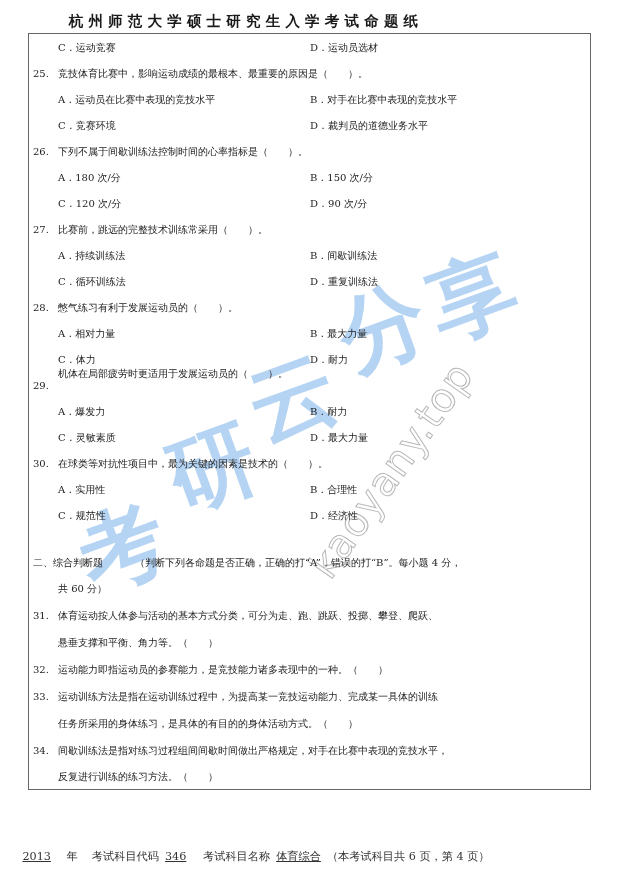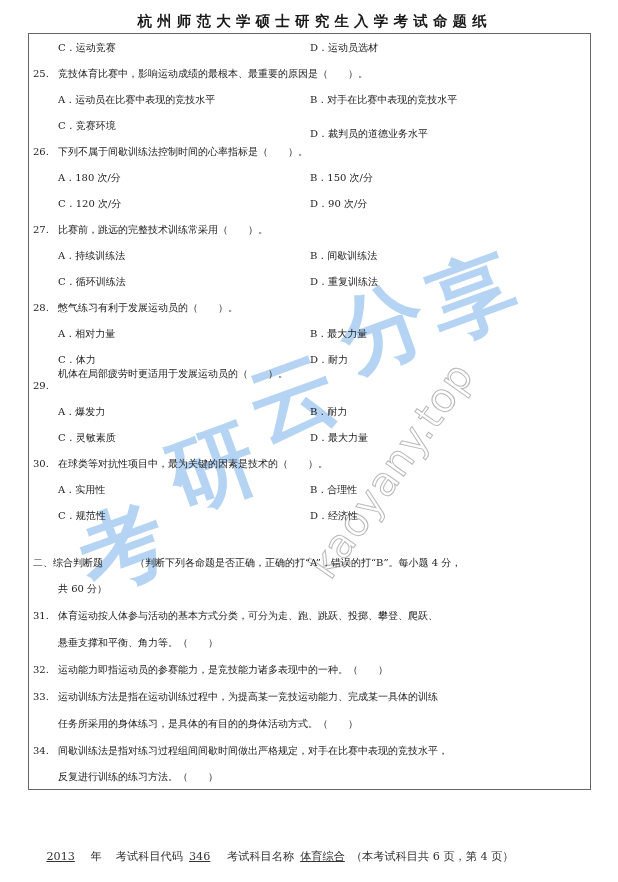--- a/index.html
+++ b/index.html
@@ -3,39 +3,39 @@
 <meta charset="utf-8">
 <style>
   html, body { margin: 0; padding: 0; background: #ffffff; }
   body {
     width: 618px; height: 882px; position: relative; overflow: hidden;
     font-family: "DejaVu Serif", "Liberation Serif", serif;
     color: #222;
   }
   .header-title {
     position: absolute; top: 12px; left: 0; width: 492px;
-    text-align: right; font-size: 14.5px; font-weight: bold;
+    text-align: center; font-size: 14.5px; font-weight: bold;
     letter-spacing: 5.2px; color: #1a1a1a;
   }
   .frame {
     position: absolute; left: 28px; top: 33px; width: 563px; height: 757px;
     border: 1.3px solid #666; box-sizing: border-box;
   }
   .line {
     position: absolute; font-size: 10px; white-space: nowrap; color: #222;
     line-height: 16px;
   }
   .q-num { position: absolute; left: 33px; }
   .q-text { position: absolute; left: 58px; }
   .opt-a { position: absolute; left: 58px; }
   .opt-b { position: absolute; left: 310px; }
   .bold { font-weight: normal; }
   .footer {
     position: absolute; top: 849px; left: 0; width: 500px; text-align: center;
-    font-size: 11.2px; color: #333; white-space: nowrap; margin-left: 24px;
+    font-size: 11.2px; color: #333; white-space: nowrap;
   }
   .u { text-decoration: underline; display: inline-block; padding: 0 6px; }
   .watermark-cjk {
     position: absolute; color: #a9cdf2; opacity: 0.85; font-weight: bold;
     font-size: 86px; font-family: "DejaVu Serif", serif; pointer-events: none;
   }
   .watermark-url {
     position: absolute; left: 300px; top: 560px; font-size: 40px;
     color: transparent; -webkit-text-stroke: 1px #b8b8b8;
     transform: rotate(-55deg); transform-origin: left top;
@@ -60,21 +60,21 @@
   <span class="line opt-a" style="top:40px">C．运动竞赛</span>
   <span class="line opt-b" style="top:40px">D．运动员选材</span>
 </div>
 
 <div>
   <span class="line q-num" style="top:66px">25.</span>
   <span class="line q-text" style="top:66px">竞技体育比赛中，影响运动成绩的最根本、最重要的原因是（　　）。</span>
   <span class="line opt-a" style="top:92px">A．运动员在比赛中表现的竞技水平</span>
   <span class="line opt-b" style="top:92px">B．对手在比赛中表现的竞技水平</span>
   <span class="line opt-a" style="top:118px">C．竞赛环境</span>
-  <span class="line opt-b" style="top:126px">D．裁判员的道德业务水平</span>
+  <span class="line opt-b" style="top:118px">D．裁判员的道德业务水平</span>
 </div>
 
 <div>
   <span class="line q-num" style="top:144px">26.</span>
   <span class="line q-text" style="top:144px">下列不属于间歇训练法控制时间的心率指标是（　　）。</span>
   <span class="line opt-a" style="top:170px">A．180 次/分</span>
   <span class="line opt-b" style="top:170px">B．150 次/分</span>
   <span class="line opt-a" style="top:196px">C．120 次/分</span>
   <span class="line opt-b" style="top:196px">D．90 次/分</span>
 </div>

